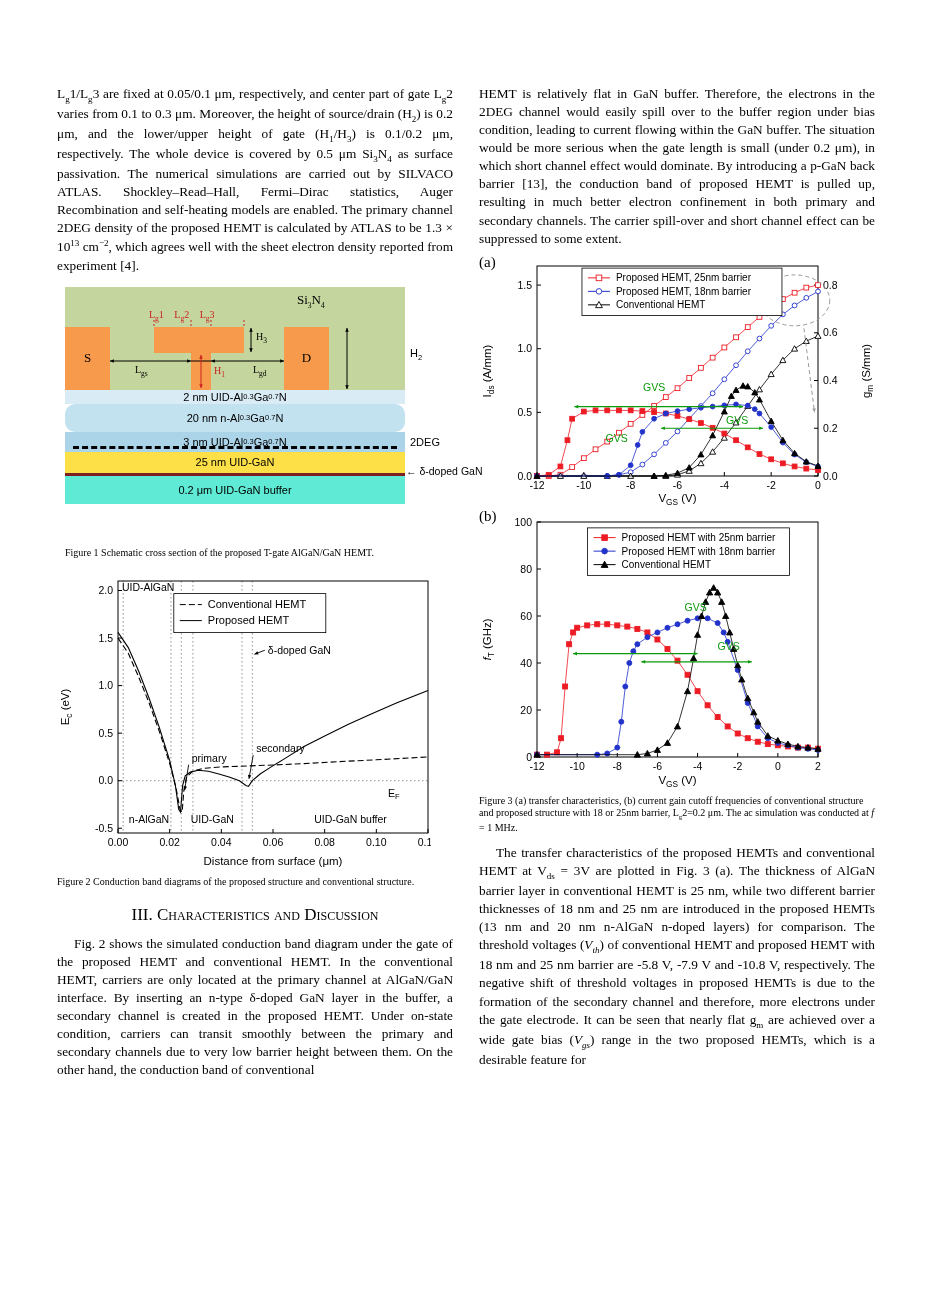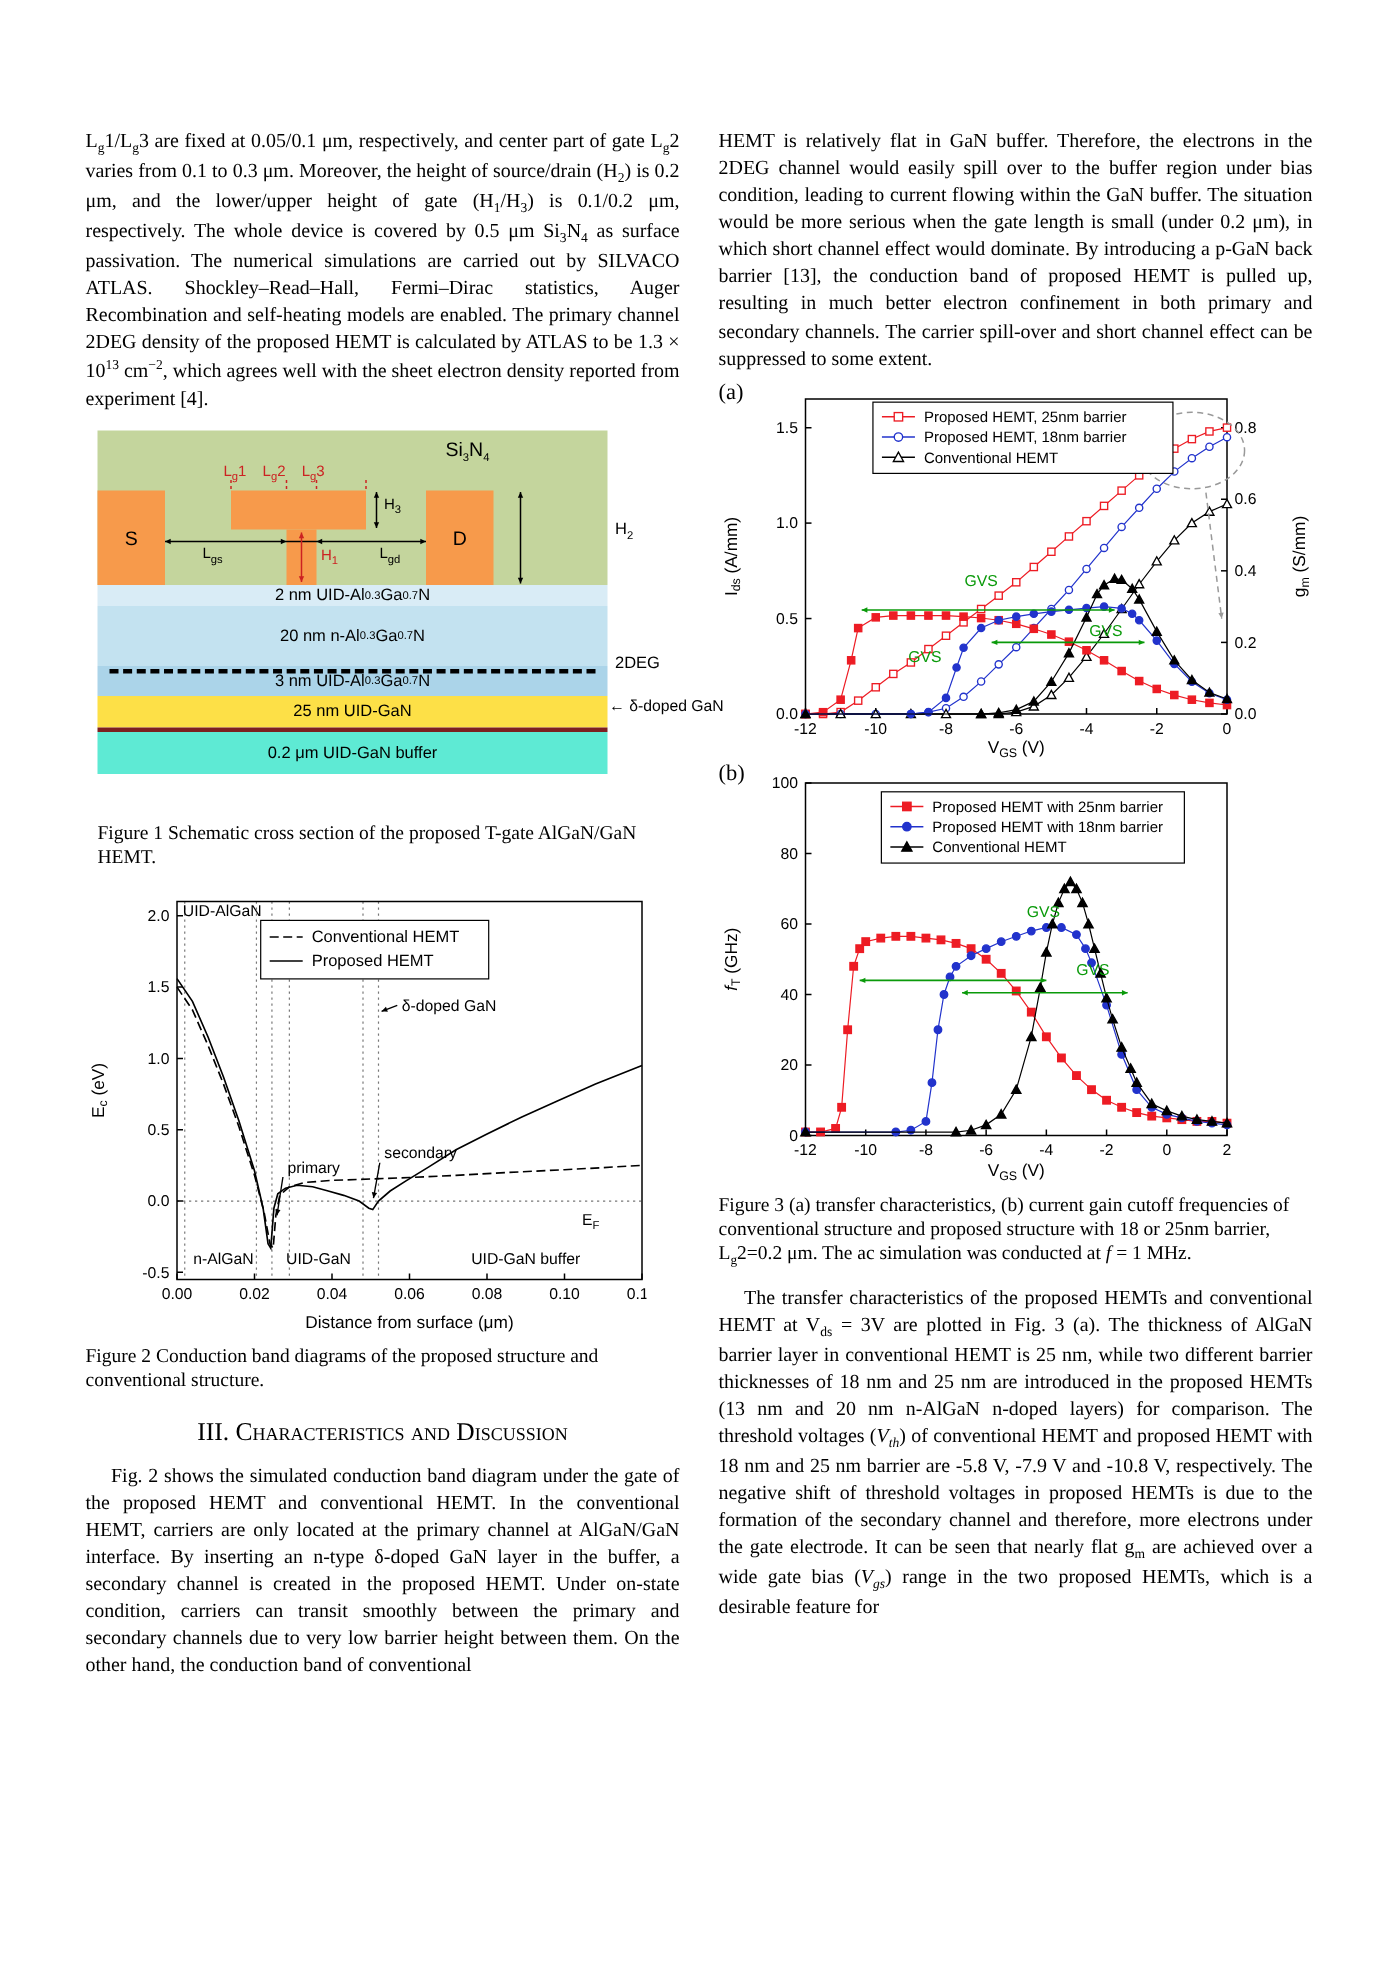--- a/index.html
+++ b/index.html
@@ -4,28 +4,28 @@
 <style>
   html,body{margin:0;padding:0;background:#fff;}
   .page{position:relative;width:925px;height:1309px;background:#ffffff;overflow:hidden;
         font-family:"Liberation Serif",serif;color:#000;}
   .cols{position:absolute;left:57px;top:85px;display:flex;gap:26px;}
   .col{width:396px;}
   p.body-text{font-size:13.3px;line-height:1.36;text-align:justify;margin:0;}
   p.indent{text-indent:17px;}
   sub{font-size:0.68em;}
   sup{font-size:0.68em;margin-top:12px;}
-  .caption{font-size:13px;line-height:1.25;margin-top:5px;text-align:left;}
+  .caption{font-size:10px;line-height:1.25;margin-top:5px;text-align:left;}
   .caption-f1{padding-left:8px;margin-top:8px;}
   .heading{text-align:center;font-size:17px;font-variant:small-caps;margin:16px 0 10px 0;}
   
   .fig1{position:relative;width:396px;height:252px;margin:12px 0 0 8px;
         font-family:"Liberation Sans",sans-serif;}
   .f1-stack{position:absolute;left:0;top:0;width:340px;}
-  .f1-green{position:relative;width:340px;height:103px;}
+  .f1-green{position:relative;width:340px;height:103px;font-family:Liberation Serif, serif;}
   .f1-layer{display:flex;align-items:center;justify-content:center;font-size:11px;}
   .f1-dline{width:340px;height:3px;}
   .f1-block{position:absolute;display:flex;align-items:center;justify-content:center;font-size:13px;}
   .f1-source{left:0;top:40px;width:45px;height:63px;}
   .f1-drain{left:219px;top:40px;width:45px;height:63px;}
   .f1-gate-top{position:absolute;left:89px;top:40px;width:90px;height:26px;}
   .f1-gate-stem{position:absolute;left:126px;top:66px;width:20px;height:37px;}
   .f1-si3n4{position:absolute;left:232px;top:5px;font-size:13px;}
   .f1-lg{position:absolute;left:84px;top:22px;color:#cc2222;font-size:10px;word-spacing:8px;white-space:nowrap;}
   .f1-h3{position:absolute;left:191px;top:44px;font-size:10px;}
@@ -81,21 +81,21 @@
                 <path d="M136,68 L137.7949954969821,71.79710299647165 L134.2050045030179,71.79710299647165 Z" fill="#cc2222"></path>
                 <path d="M136,101 L134.2050045030179,97.20289700352835 L137.7949954969821,97.20289700352835 Z" fill="#cc2222"></path>
                 <line x1="89" y1="33" x2="89" y2="41" stroke="#cc2222" stroke-width="1" stroke-dasharray="2,2"></line>
                 <line x1="126" y1="33" x2="126" y2="41" stroke="#cc2222" stroke-width="1" stroke-dasharray="2,2"></line>
                 <line x1="146" y1="33" x2="146" y2="41" stroke="#cc2222" stroke-width="1" stroke-dasharray="2,2"></line>
                 <line x1="179" y1="33" x2="179" y2="41" stroke="#cc2222" stroke-width="1" stroke-dasharray="2,2"></line>
               </svg>
           </div>
           <div id="f1-layers">
               <div class="f1-layer" style="background: rgb(217, 236, 246); height: 14px; color: rgb(0, 0, 0);">2 nm UID-Al<sub>0.3</sub>Ga<sub>0.7</sub>N</div>
-              <div class="f1-layer" style="background: rgb(195, 226, 240); height: 40px; color: rgb(0, 0, 0);">20 nm n-Al<sub>0.3</sub>Ga<sub>0.7</sub>N</div>
+              <div class="f1-layer" style="background: rgb(195, 226, 240); height: 28px; color: rgb(0, 0, 0); border-radius: 10px;">20 nm n-Al<sub>0.3</sub>Ga<sub>0.7</sub>N</div>
               <div class="f1-layer" style="background: rgb(171, 212, 233); height: 20px; color: rgb(0, 0, 0);">3 nm UID-Al<sub>0.3</sub>Ga<sub>0.7</sub>N</div>
               <div class="f1-layer" style="background: #fde047; height: 21px; color: rgb(0, 0, 0);">25 nm UID-GaN</div>
               <div class="f1-dline" style="background: rgb(124, 32, 32);"></div>
               <div class="f1-layer" style="background: #5eead4; height: 28px; color: rgb(0, 0, 0);">0.2 μm UID-GaN buffer</div>
             </div>
         </div>
         <div class="f1-2deg-line"></div>
         <div class="f1-h2lab">H<sub>2</sub></div>
         <div class="f1-2deg">2DEG</div>
         <div class="f1-delta"><span>←</span> <span>δ-doped GaN</span></div>

